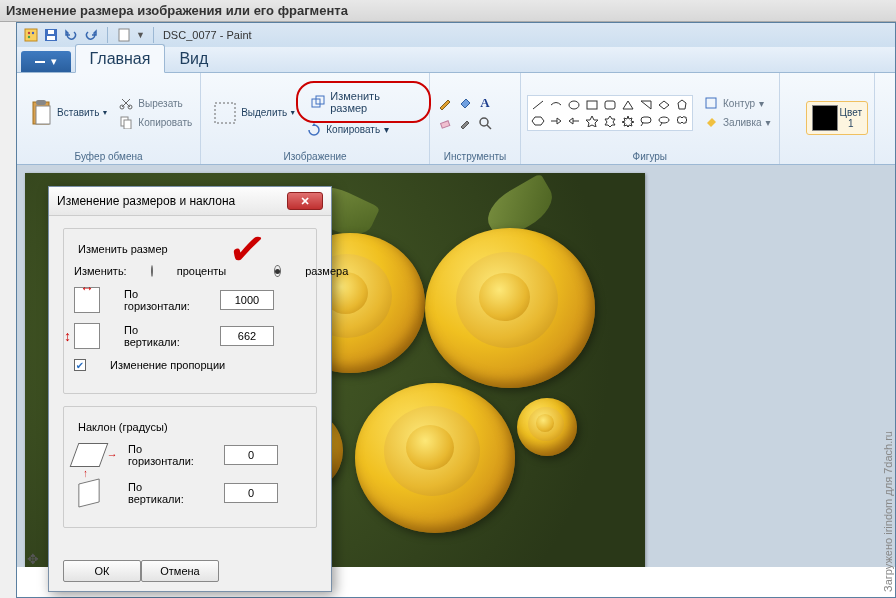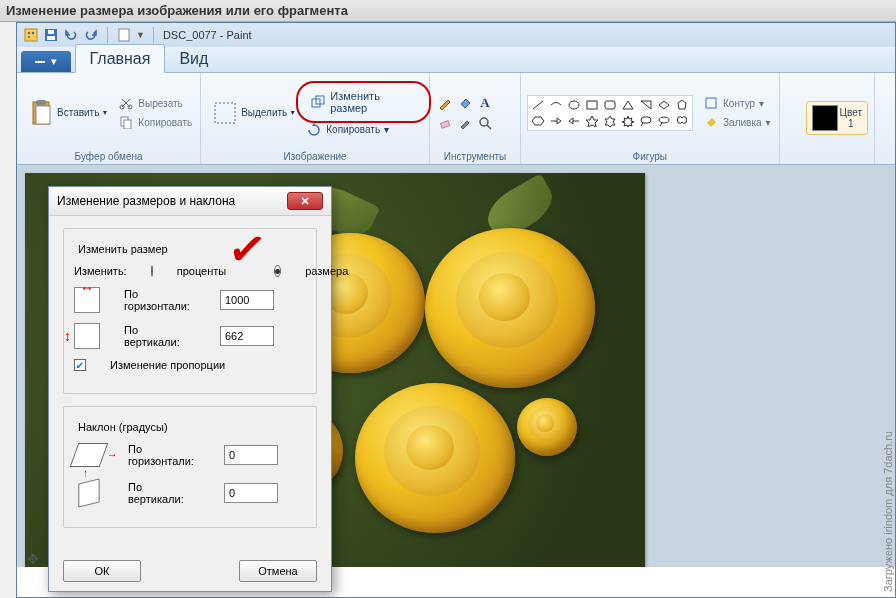--- a/index.html
+++ b/index.html
@@ -76,23 +76,23 @@
   .radio { width:12px; height:12px; border:1px solid #666; border-radius:50%; display:inline-flex; align-items:center; justify-content:center;}
   .radio.sel::after { content:""; width:5px; height:5px; background:#333; border-radius:50%;}
   .dim-icon { width:26px; height:26px; border:1px solid #888; background:#fff; position:relative;}
   .dim-icon.h::after { content:"↔"; color:#c00; position:absolute; top:-10px; left:5px; font-size:14px;}
   .dim-icon.v::after { content:"↕"; color:#c00; position:absolute; left:-11px; top:4px; font-size:14px;}
   .skew-icon { width:30px; height:24px; position:relative;}
   .skew-icon.h { border:1px solid #666; transform:skewX(-20deg); background:#fff;}
   .skew-icon.h::after{content:"→"; color:#c00; position:absolute; right:-14px; top:3px; transform:skewX(20deg);}
   .skew-icon.v { border:1px solid #666; transform:skewY(-14deg) scaleX(0.7); background:#fff;}
   .skew-icon.v::after{content:"↑"; color:#c00; position:absolute; top:-16px; left:6px; transform:skewY(14deg);}
-  .num-input { width:54px; height:20px; border:1px solid #888; background:#fff; font-size:11px; padding:2px 4px; text-align:left;}
+  .num-input { width:54px; height:20px; border:1px solid #888; background:#fff; font-size:11px; padding:2px 4px; text-align:center;}
   .checkbox { width:12px; height:12px; border:1px solid #666; background:#fff; display:inline-flex; align-items:center; justify-content:center; color:#2a6ec0; font-size:10px;}
-  .dlg-buttons { display:flex; justify-content:space-between; gap:8px; padding:8px 14px;}
+  .dlg-buttons { display:flex; justify-content:flex-start; padding:8px 14px;}
   .dlg-btn { width:78px; height:22px; font-size:11px; background:linear-gradient(#fdfdfd,#e4e4e4); border:1px solid #888; border-radius:2px;}
   
   .red-check { position:absolute; left:228px; top:222px; font-size:46px; color:#c00; font-weight:bold; transform:rotate(8deg); pointer-events:none; z-index:50;}
   
   .watermark { position:absolute; right:2px; bottom:6px; font-size:11px; color:#888; writing-mode:vertical-rl; transform:rotate(180deg);}
 </style>
 </head>
 <body>
 
 <div class="outer-title">Изменение размера изображения или его фрагмента</div>

